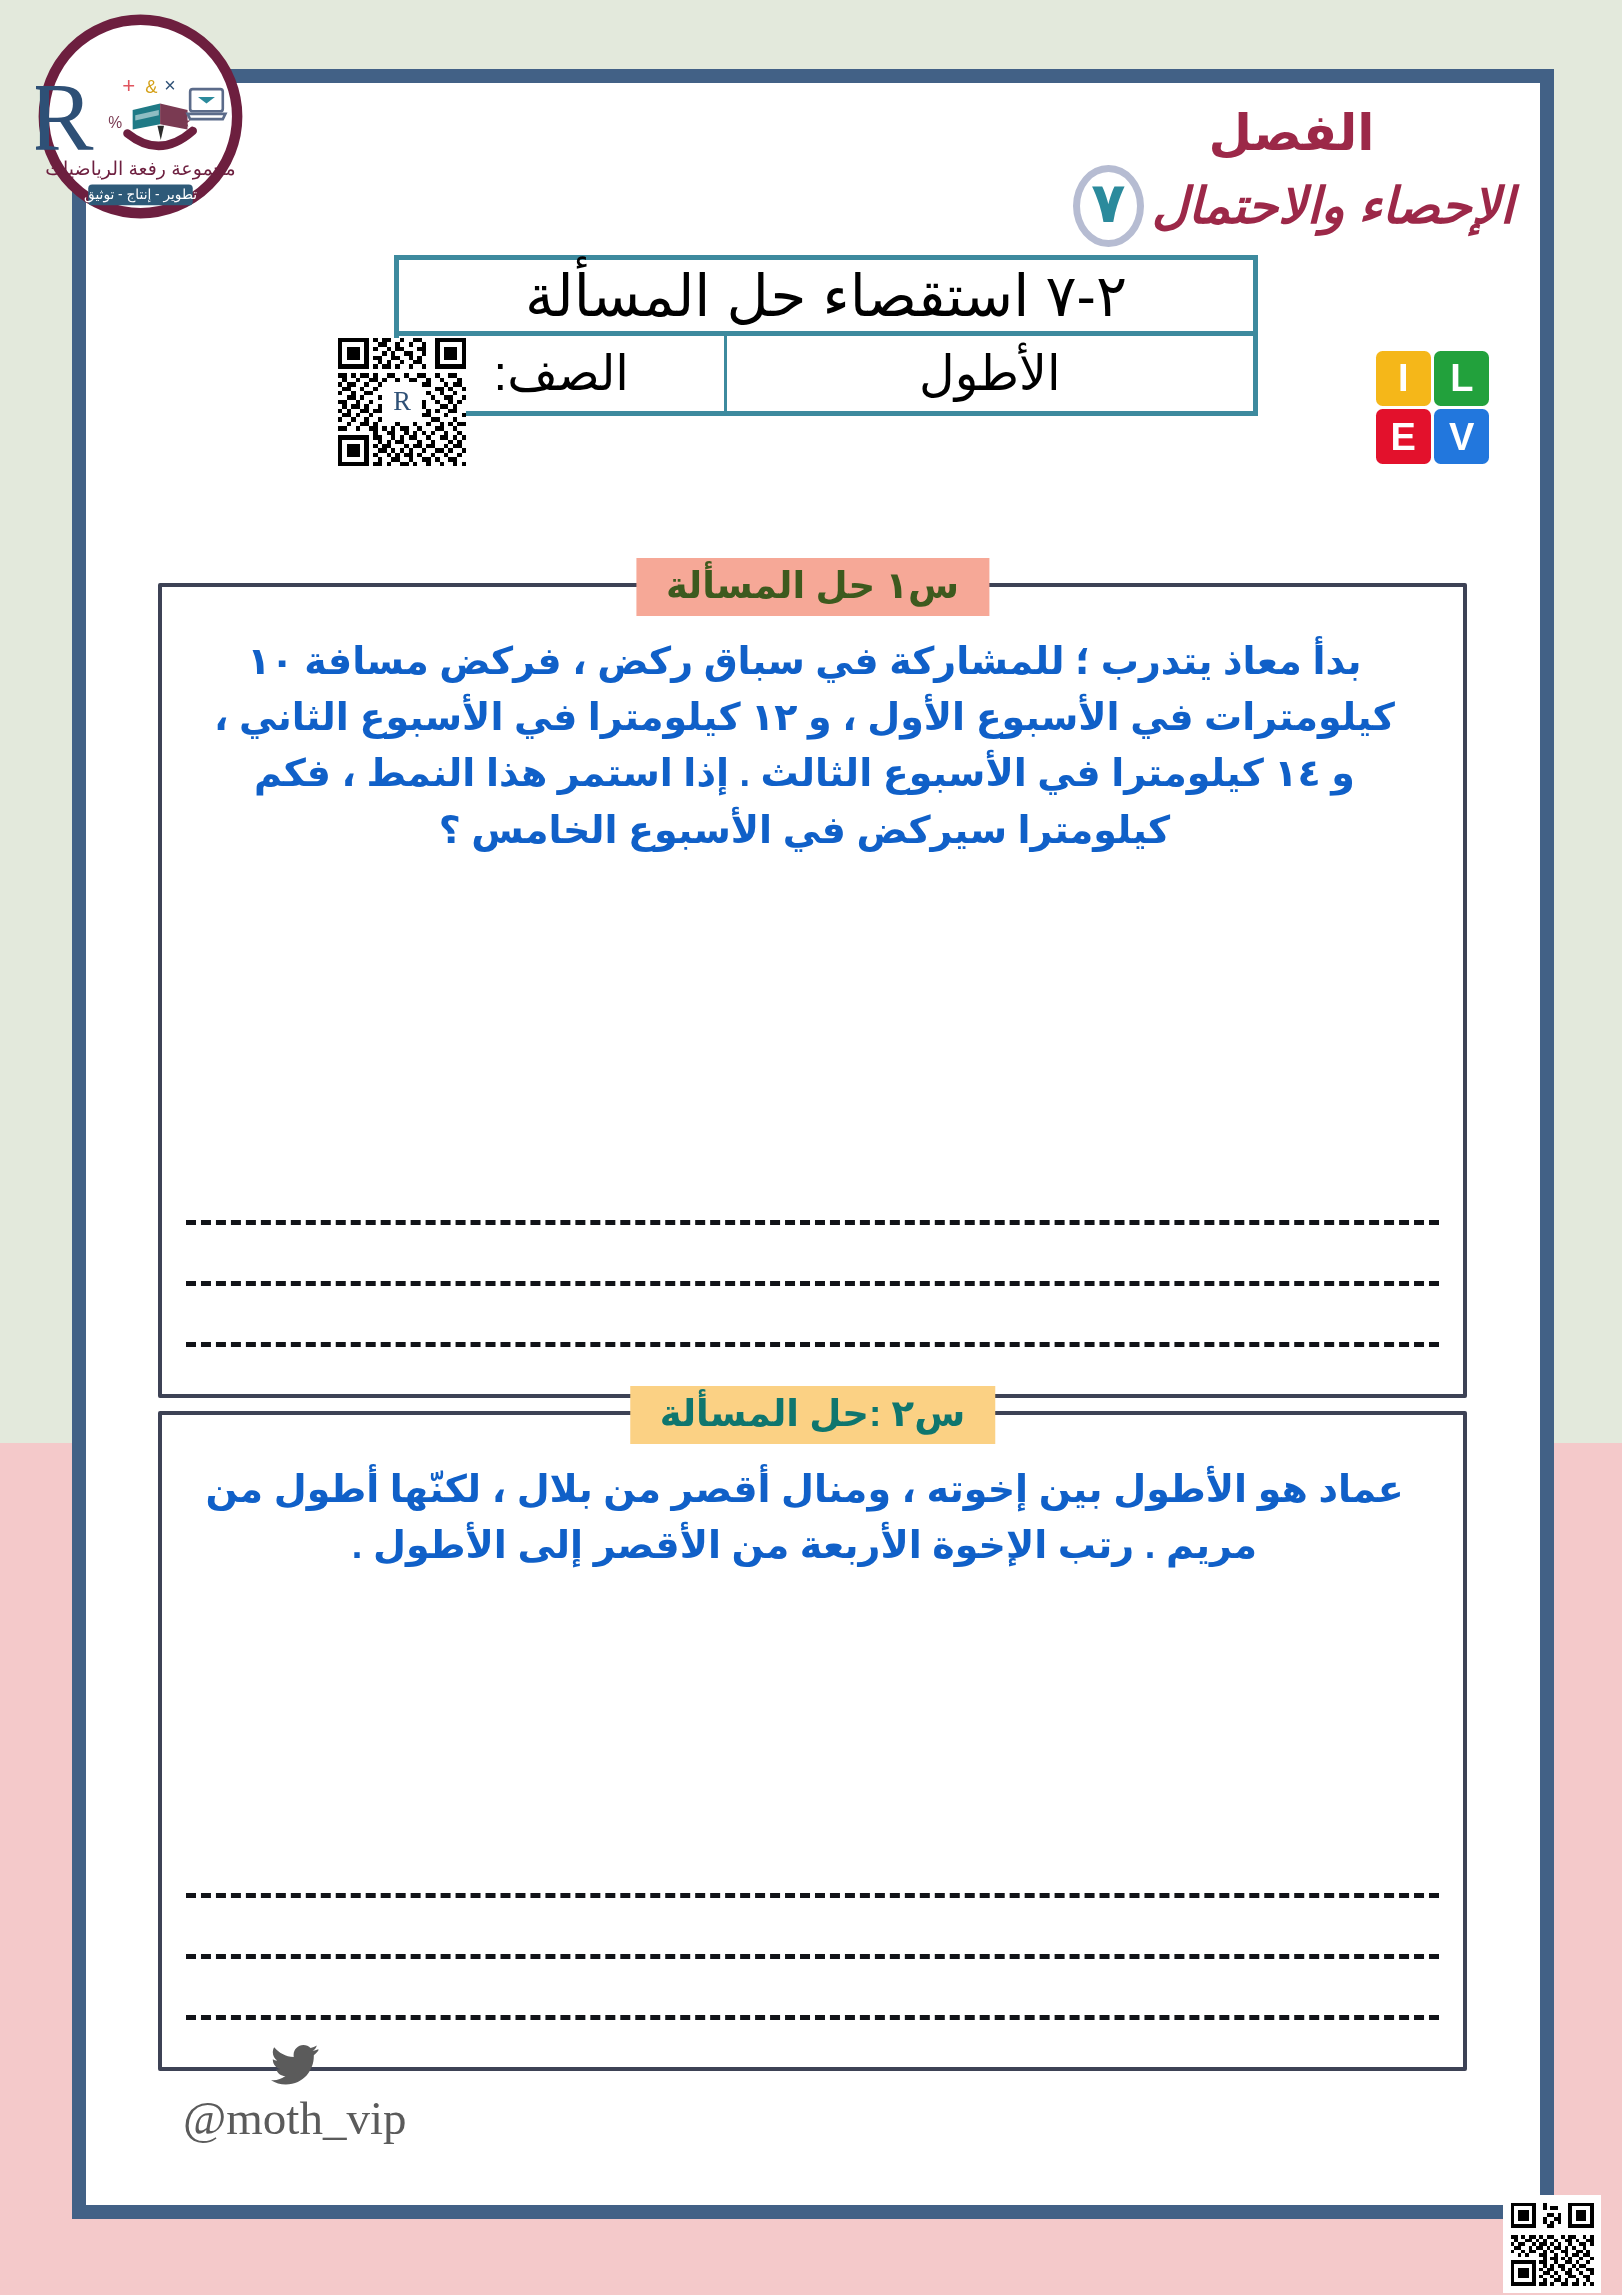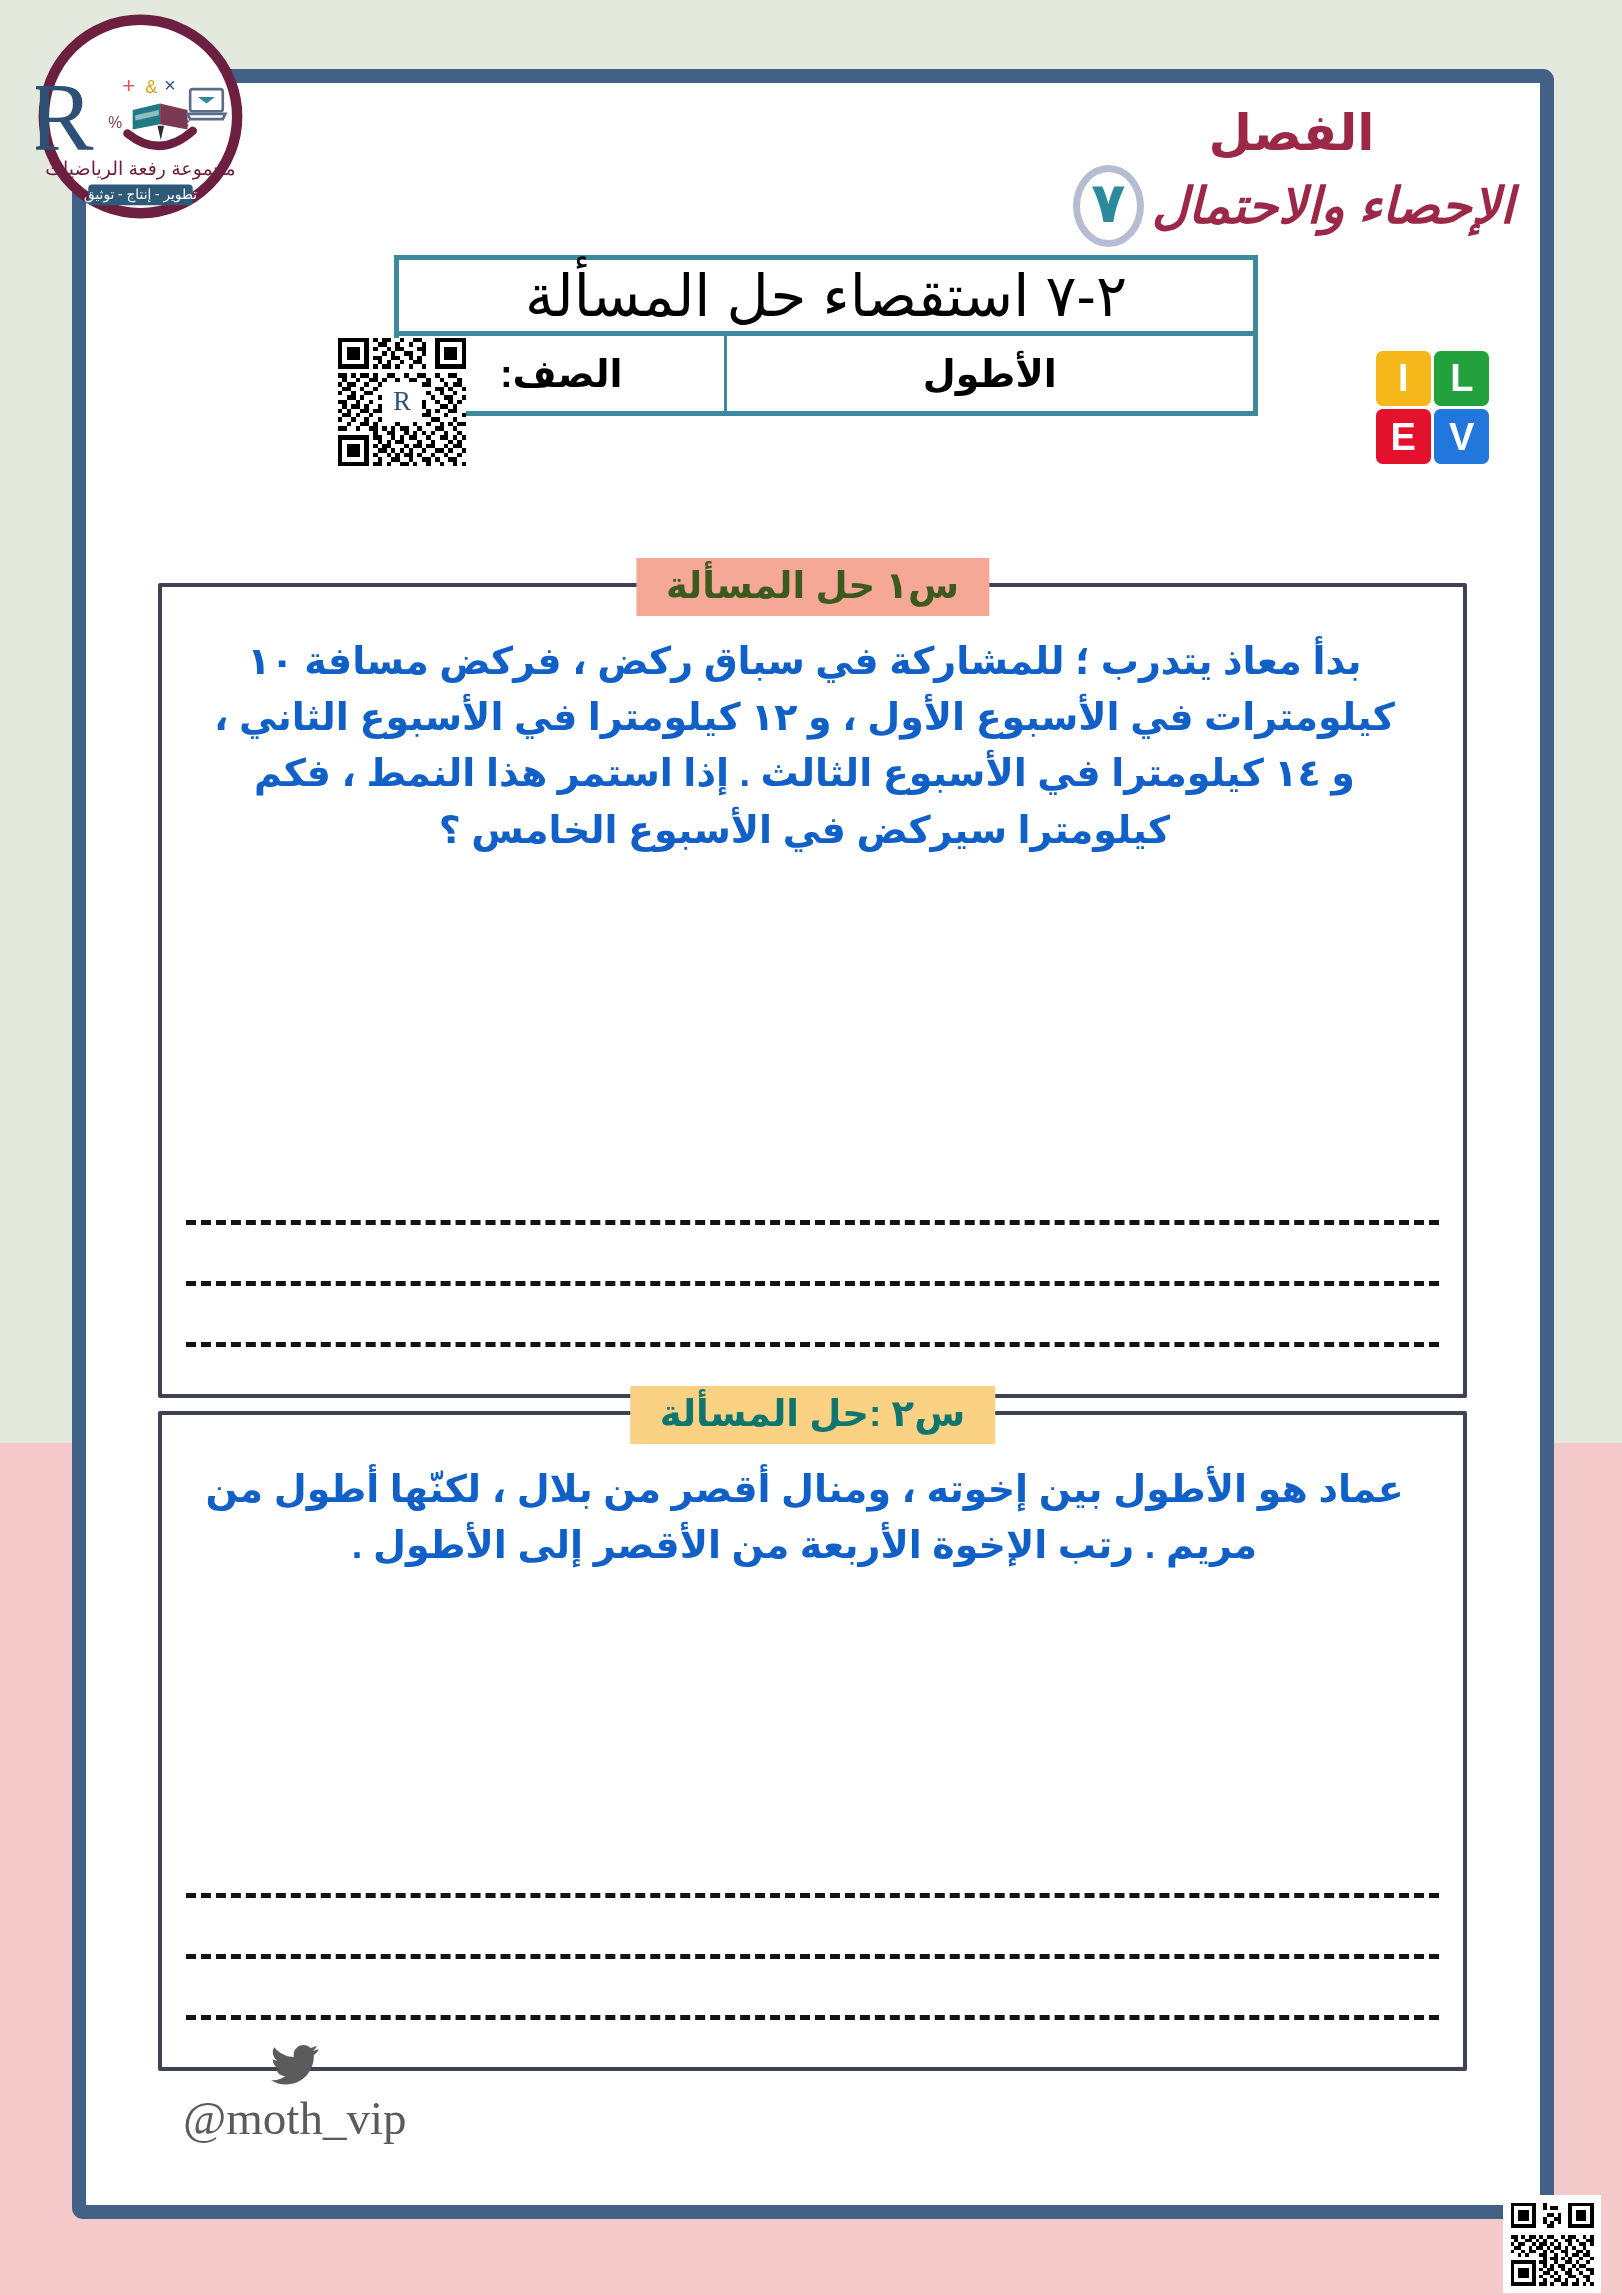--- a/index.html
+++ b/index.html
@@ -133,23 +133,23 @@
     box-sizing: border-box;
   }
   .class-cell {
     flex: 1 1 auto;
     display: flex;
     align-items: center;
     justify-content: center;
     box-sizing: border-box;
   }
   .field-label {
-    font-size: 38px;
+    font-size: 49px;
     color: #000;
-    font-weight: 700;
+    font-weight: 400;
     white-space: nowrap;
   }
 
   
   .qr-top {
     position: absolute;
     left: 252px;
     top: 255px;
     width: 128px;
     height: 128px;
@@ -263,21 +263,21 @@
   }
 </style>
 </head>
 <body>
 
 <div class="page">
 
   <div class="bg-top" style="background: rgb(227, 233, 220);"></div>
   <div class="bg-bottom" style="background: rgb(244, 201, 202);"></div>
 
-  <div class="sheet" style="border-color: rgb(66, 97, 134); border-radius: 11px;">
+  <div class="sheet" style="border-color: rgb(66, 97, 134);">
 
     <div class="chapter-block">
       <div class="chapter-word" style="color: rgb(156, 40, 72);">الفصل</div>
       <div class="chapter-row">
         <div class="chapter-name" style="color: rgb(156, 40, 72);">الإحصاء والاحتمال</div>
         <div class="chapter-circle">
           <span class="chapter-num" style="color: rgb(43, 138, 156);">٧</span>
         </div>
       </div>
     </div>

